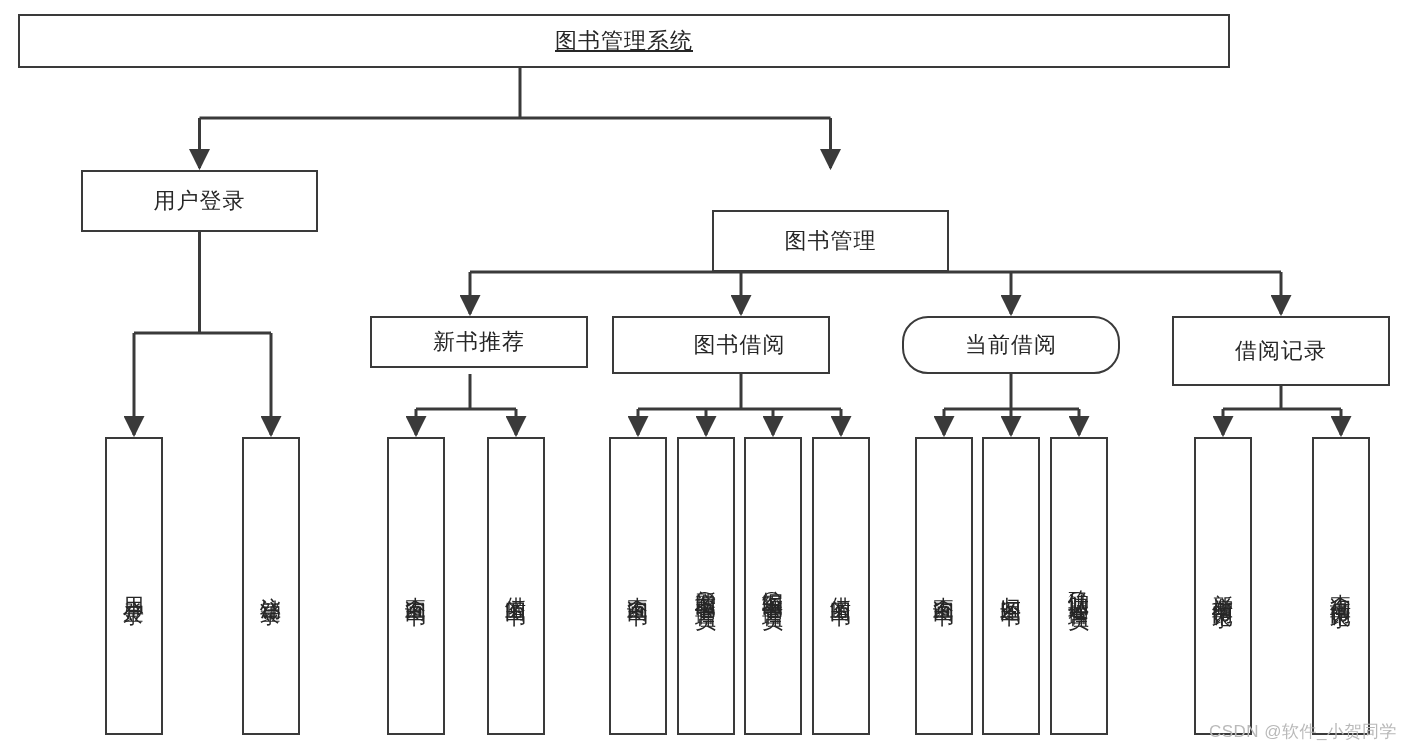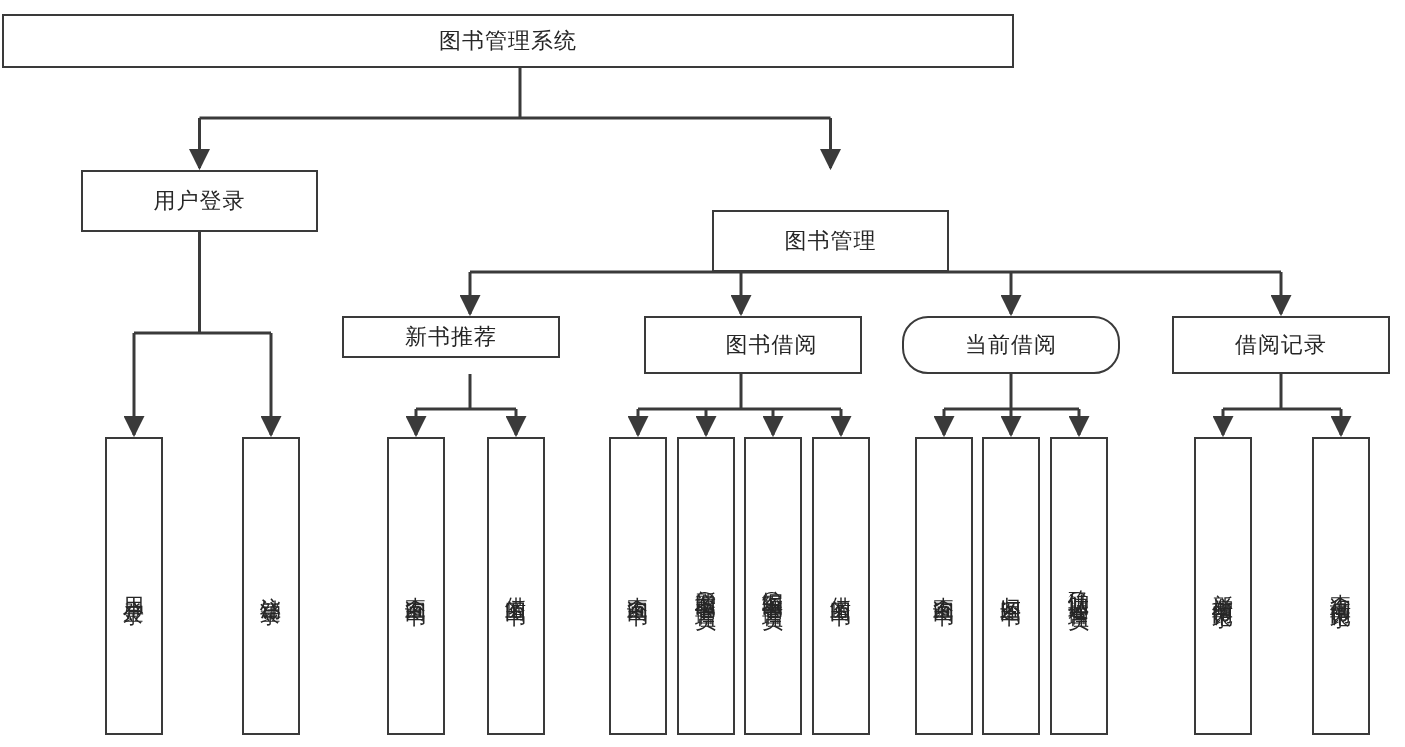--- a/index.html
+++ b/index.html
@@ -104,39 +104,39 @@
         <path d="M 1011 409 L 1011 435" marker-end="url(#arrow)"></path>
         <path d="M 1079 409 L 1079 435" marker-end="url(#arrow)"></path>
         <path d="M 1281 374 L 1281 409"></path>
         <path d="M 1223 409 L 1341 409"></path>
         <path d="M 1223 409 L 1223 435" marker-end="url(#arrow)"></path>
         <path d="M 1341 409 L 1341 435" marker-end="url(#arrow)"></path>
       </g>
   </svg>
 
   <div id="nodes">
-      <div class="node horiz" style="left: 2px; top: 14px; width: 1012px; height: 54px;">
+      <div class="node horiz" style="left: 18px; top: 14px; width: 1212px; height: 54px; text-decoration: underline;">
         <span>图书管理系统</span>
       </div>
       <div class="node horiz" style="left: 81px; top: 170px; width: 237px; height: 62px;">
         <span>用户登录</span>
       </div>
       <div class="node horiz" style="left: 712px; top: 170px; width: 237px; height: 62px; margin-top: 40px;">
         <span>图书管理</span>
       </div>
-      <div class="node horiz" style="left: 342px; top: 316px; width: 218px; height: 42px;">
+      <div class="node horiz" style="left: 370px; top: 316px; width: 218px; height: 52px;">
         <span>新书推荐</span>
       </div>
-      <div class="node horiz" style="left: 644px; top: 316px; width: 218px; height: 58px; padding-left: 37px;">
+      <div class="node horiz" style="left: 612px; top: 316px; width: 218px; height: 58px; padding-left: 37px;">
         <span>图书借阅</span>
       </div>
       <div class="node horiz" style="left: 902px; top: 316px; width: 218px; height: 58px; border-radius: 26px;">
         <span>当前借阅</span>
       </div>
-      <div class="node horiz" style="left: 1172px; top: 316px; width: 218px; height: 58px;">
+      <div class="node horiz" style="left: 1172px; top: 316px; width: 218px; height: 70px;">
         <span>借阅记录</span>
       </div>
       <div class="node vert" style="left: 105px; top: 437px; width: 58px; height: 298px;">
         <span class="vlabel">用户登录</span>
       </div>
       <div class="node vert" style="left: 242px; top: 437px; width: 58px; height: 298px;">
         <span class="vlabel">注销登录</span>
       </div>
       <div class="node vert" style="left: 387px; top: 437px; width: 58px; height: 298px;">
         <span class="vlabel">查询图书</span>
@@ -166,13 +166,14 @@
         <span class="vlabel">确认归还（管理员）</span>
       </div>
       <div class="node vert" style="left: 1194px; top: 437px; width: 58px; height: 298px;">
         <span class="vlabel">新增借阅记录</span>
       </div>
       <div class="node vert" style="left: 1312px; top: 437px; width: 58px; height: 298px;">
         <span class="vlabel">查询借阅记录</span>
       </div>
     </div>
 
+  <div class="watermark">CSDN @软件_小贺同学</div>
 </div>
 
 </body></html>

